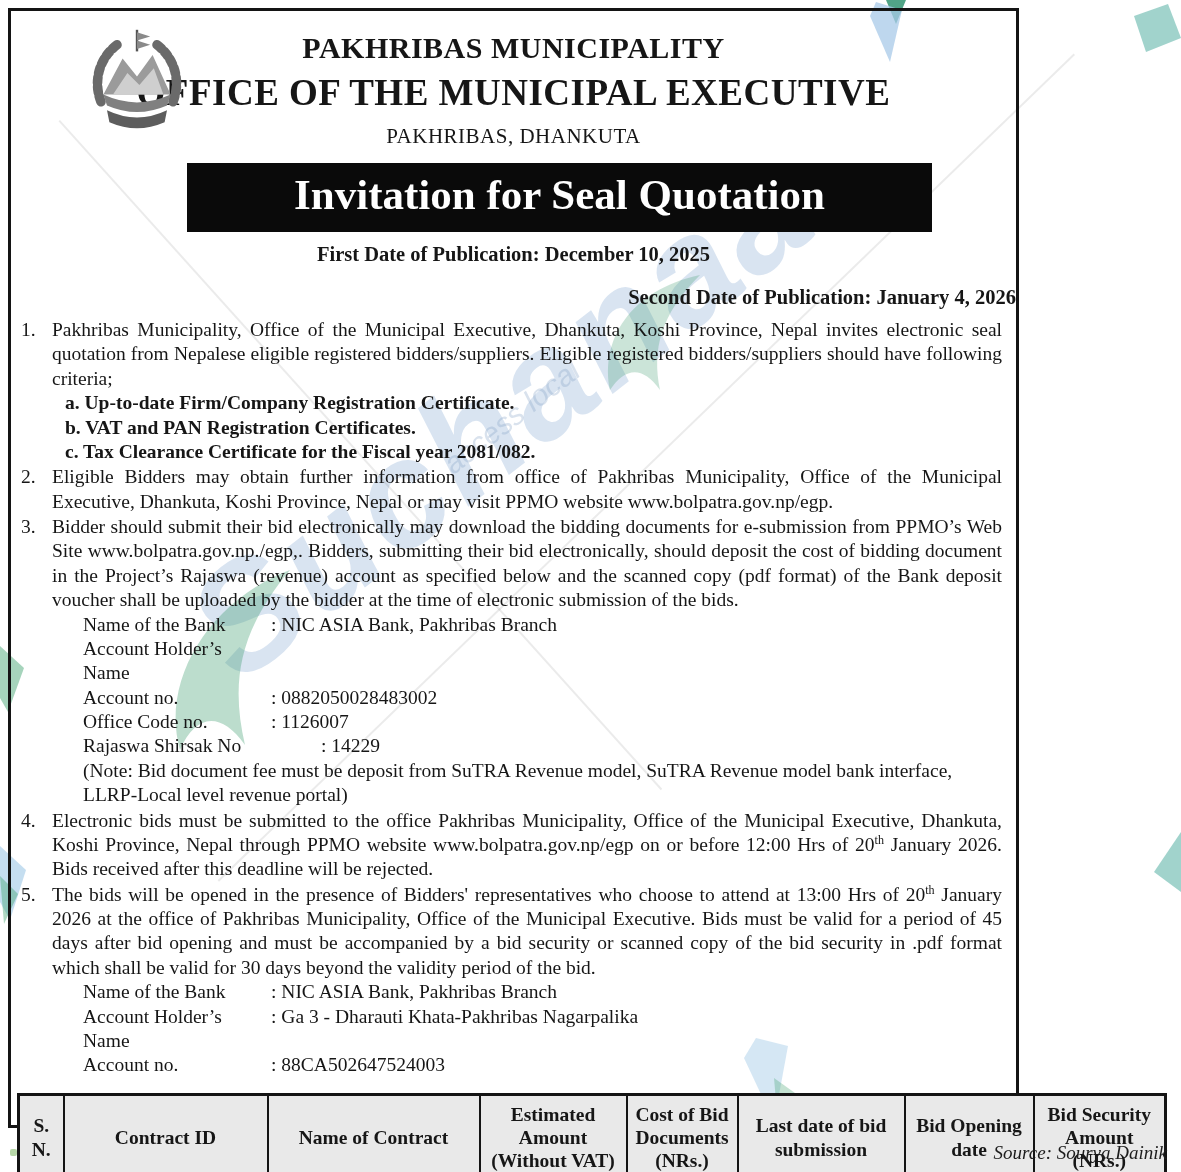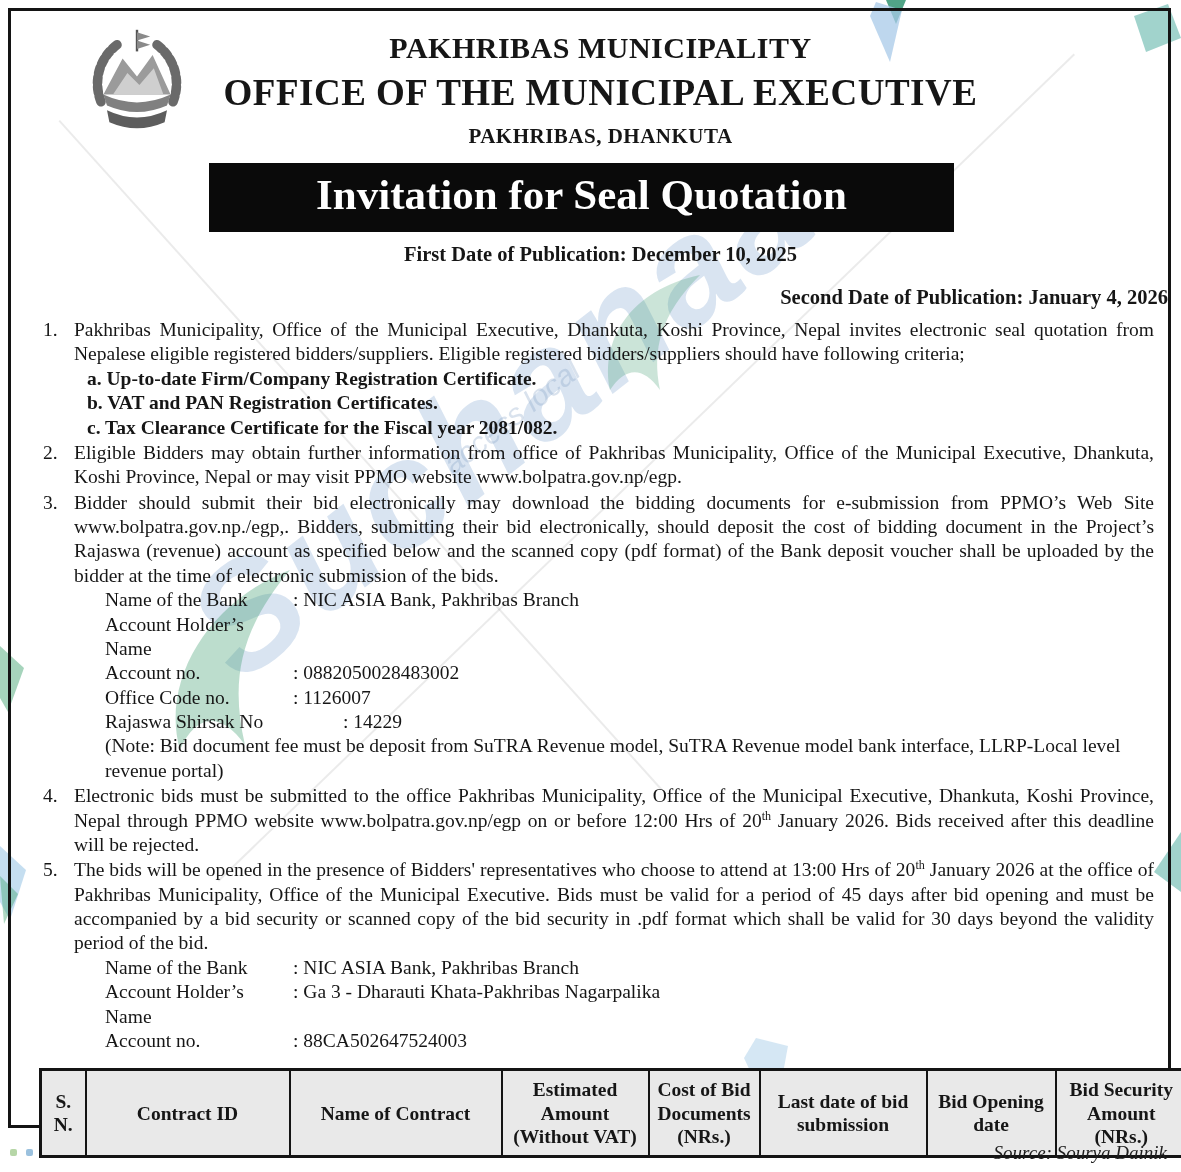--- a/index.html
+++ b/index.html
@@ -20,28 +20,28 @@
     font-size:30px; color:rgba(130,160,195,0.30); pointer-events:none; white-space:nowrap;
   }
   .wm-swoosh { position:absolute; pointer-events:none; }
   .diag-line { position:absolute; height:2px; background:rgba(60,60,60,0.10); transform-origin:left top; pointer-events:none; }
   .corner-shape { position:absolute; pointer-events:none; }
   .dotrow { position:absolute; left:10px; bottom:16px; display:flex; gap:9px; opacity:.55; }
   .dotrow span { width:7px; height:7px; border-radius:2px; display:block; }
 
   
   .doc {
-    position:absolute; left:8px; top:8px; width:1163px; height:1120px;
-    border:3px solid #141414; box-sizing:border-box; padding-top:12px;padding-left:22px;
+    position:absolute; left:8px; top:8px; width:1011px; height:1120px;
+    border:3px solid #141414; box-sizing:border-box; padding-top:12px;
   }
   .emblem { position:absolute; left:66px; top:14px; width:120px; height:120px; }
 
   .t-muni   { text-align:center; font-weight:bold; font-size:30px; margin:8px 0 0; letter-spacing:.5px; }
   .t-office { text-align:center; font-weight:bold; font-size:37px; margin:6px 0 0; letter-spacing:.5px; }
-  .t-addr   { text-align:center; font-weight:bold; font-size:21px; margin:10px 0 0; letter-spacing:.5px; }
+  .t-addr   { text-align:center; font-weight:normal; font-size:21px; margin:10px 0 0; letter-spacing:.5px; }
 
   .banner {
     width:745px; margin:14px 0 0 176px; background:#0a0a0a; color:#ffffff;
     text-align:center; font-weight:bold; font-size:43px; padding:7px 0 13px;
   }
   .pub { text-align:center; font-weight:bold; font-size:20.5px; margin-top:11px; }
   .pub + .pub { margin-top:20px;text-align:right; }
 
   
   .body-list { margin:9px 14px 0 10px; font-size:19.5px; line-height:1.25; }

